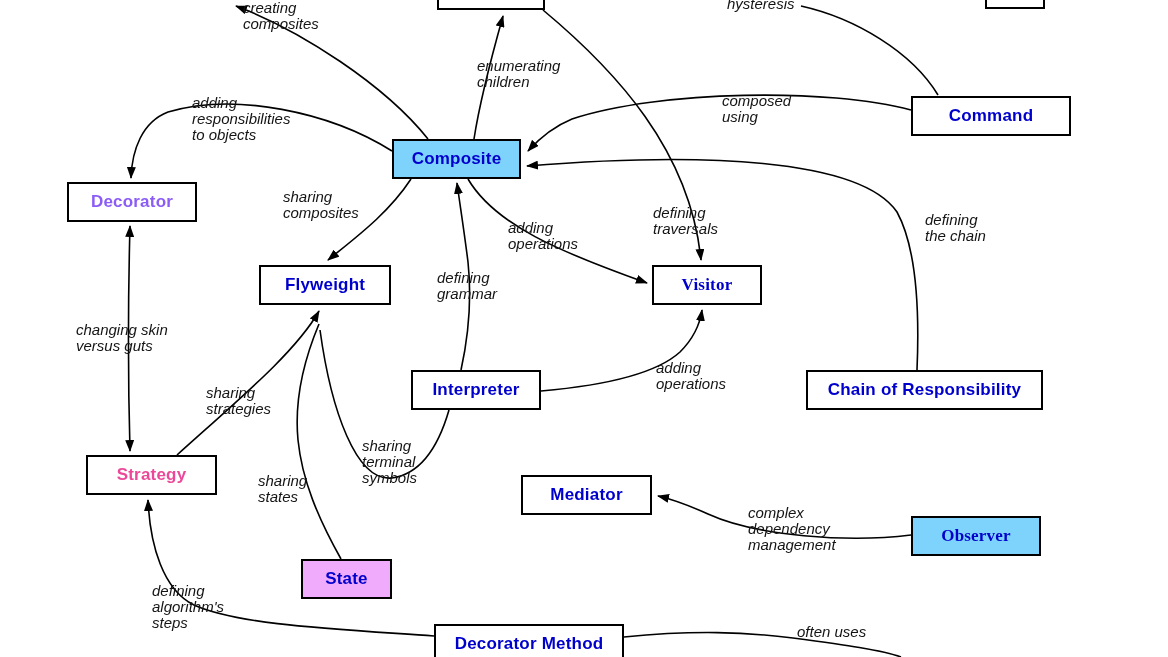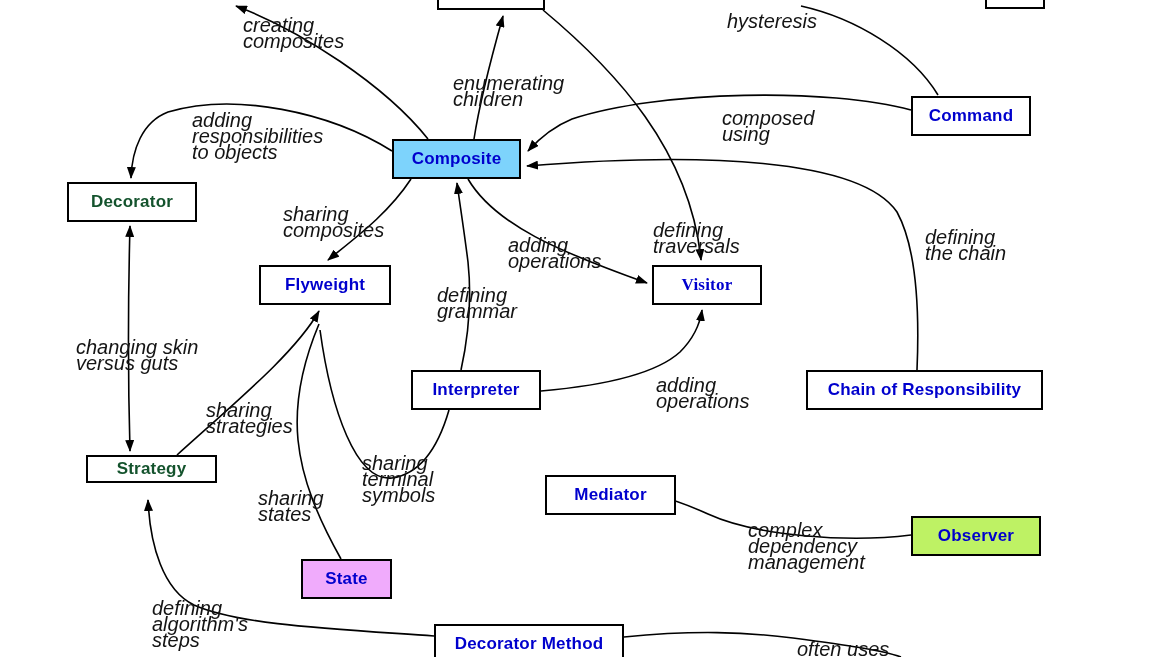--- a/index.html
+++ b/index.html
@@ -8,22 +8,22 @@
     background:#ffffff;font-family:"Liberation Sans",sans-serif;
   }
   #edge-layer{position:absolute;left:0;top:0;width:1168px;height:657px;}
   .pattern-box{
     position:absolute;box-sizing:border-box;background:#ffffff;
     border:2px solid #000000;display:flex;align-items:center;justify-content:center;
     font-weight:bold;font-size:17px;color:#0000cd;letter-spacing:0.2px;
     white-space:nowrap;
   }
   .annotation{
-    position:absolute;font-style:italic;font-size:20px;line-height:16px;
-    color:#141414;white-space:nowrap;margin-top:17px;
+    position:absolute;font-style:italic;font-size:15px;line-height:16px;
+    color:#141414;white-space:nowrap;
   }
 </style>
 </head>
 <body>
 
 <div id="canvas">
   <svg id="edge-layer" width="1168" height="657" viewBox="0 0 1168 657">
     <defs>
       <marker id="arrowhead" viewBox="0 0 12 9" refX="11" refY="4.5" markerWidth="12" markerHeight="9" markerUnits="userSpaceOnUse" orient="auto-start-reverse">
         <path d="M0,0 L12,4.5 L0,9 z" fill="#000000"></path>
@@ -48,63 +48,63 @@
       <path fill="none" stroke="#000000" stroke-width="1.6" d="M 624,637 C 695,630 745,632 793,638 C 845,645 882,650 901,657"></path>
       <path fill="none" stroke="#000000" stroke-width="1.6" d="M 801,6 C 855,18 912,52 938,95"></path>
     </svg>
   <div id="box-layer">
       <div class="pattern-box" style="left: 437px; top: -32px; width: 108px; height: 42px; color: rgb(0, 0, 205); border-color: rgb(0, 0, 0); background: rgb(255, 255, 255);">
         <span></span>
       </div>
       <div class="pattern-box" style="left: 985px; top: -31px; width: 60px; height: 40px; color: rgb(0, 0, 205); border-color: rgb(0, 0, 0); background: rgb(255, 255, 255);">
         <span></span>
       </div>
-      <div class="pattern-box" style="left: 911px; top: 96px; width: 120px; height: 40px; color: rgb(0, 0, 205); border-color: rgb(0, 0, 0); background: rgb(255, 255, 255);">
+      <div class="pattern-box" style="left: 911px; top: 96px; width: 160px; height: 40px; color: rgb(0, 0, 205); border-color: rgb(0, 0, 0); background: rgb(255, 255, 255);">
         <span>Command</span>
       </div>
       <div class="pattern-box" style="left: 392px; top: 139px; width: 129px; height: 40px; color: rgb(0, 0, 205); border-color: rgb(0, 0, 0); background: #7dd3fc;">
         <span>Composite</span>
       </div>
-      <div class="pattern-box" style="left: 67px; top: 182px; width: 130px; height: 40px; color: #14532d; border-color: rgb(0, 0, 0); background: rgb(255, 255, 255);">
+      <div class="pattern-box" style="left: 67px; top: 182px; width: 130px; height: 40px; color: #8b5cf6; border-color: rgb(0, 0, 0); background: rgb(255, 255, 255);">
         <span>Decorator</span>
       </div>
       <div class="pattern-box" style="left: 259px; top: 265px; width: 132px; height: 40px; color: rgb(0, 0, 205); border-color: rgb(0, 0, 0); background: rgb(255, 255, 255);">
         <span>Flyweight</span>
       </div>
       <div class="pattern-box" style="left: 652px; top: 265px; width: 110px; height: 40px; color: rgb(0, 0, 205); border-color: rgb(0, 0, 0); background: rgb(255, 255, 255); font-family: Liberation Serif, serif;">
         <span>Visitor</span>
       </div>
       <div class="pattern-box" style="left: 411px; top: 370px; width: 130px; height: 40px; color: rgb(0, 0, 205); border-color: rgb(0, 0, 0); background: rgb(255, 255, 255); justify-content: center;">
         <span>Interpreter</span>
       </div>
       <div class="pattern-box" style="left: 806px; top: 370px; width: 237px; height: 40px; color: rgb(0, 0, 205); border-color: rgb(0, 0, 0); background: rgb(255, 255, 255);">
         <span>Chain of Responsibility</span>
       </div>
-      <div class="pattern-box" style="left: 86px; top: 455px; width: 131px; height: 28px; color: #14532d; border-color: rgb(0, 0, 0); background: rgb(255, 255, 255);">
+      <div class="pattern-box" style="left: 86px; top: 455px; width: 131px; height: 40px; color: #ec4899; border-color: rgb(0, 0, 0); background: rgb(255, 255, 255);">
         <span>Strategy</span>
       </div>
-      <div class="pattern-box" style="left: 521px; top: 475px; width: 131px; height: 40px; color: rgb(0, 0, 205); border-color: rgb(0, 0, 0); background: rgb(255, 255, 255); margin-left: 24px;">
+      <div class="pattern-box" style="left: 521px; top: 475px; width: 131px; height: 40px; color: rgb(0, 0, 205); border-color: rgb(0, 0, 0); background: rgb(255, 255, 255);">
         <span>Mediator</span>
       </div>
-      <div class="pattern-box" style="left: 911px; top: 516px; width: 130px; height: 40px; color: rgb(0, 0, 205); border-color: rgb(0, 0, 0); background: #bef264;">
+      <div class="pattern-box" style="left: 911px; top: 516px; width: 130px; height: 40px; color: rgb(0, 0, 205); border-color: rgb(0, 0, 0); background: #7dd3fc; font-family: Liberation Serif, serif;">
         <span>Observer</span>
       </div>
       <div class="pattern-box" style="left: 301px; top: 559px; width: 91px; height: 40px; color: rgb(0, 0, 205); border-color: rgb(0, 0, 0); background: #f0abfc;">
         <span>State</span>
       </div>
       <div class="pattern-box" style="left: 434px; top: 624px; width: 190px; height: 40px; color: rgb(0, 0, 205); border-color: rgb(0, 0, 0); background: rgb(255, 255, 255);">
         <span>Decorator Method</span>
       </div>
     </div>
   <div id="annotation-layer">
       <div class="annotation" style="left: 243px; top: 0px; color: rgb(20, 20, 20);">
         <div>creating</div>
         <div>composites</div>
       </div>
-      <div class="annotation" style="left: 453px; top: 58px; color: rgb(20, 20, 20);">
+      <div class="annotation" style="left: 477px; top: 58px; color: rgb(20, 20, 20);">
         <div>enumerating</div>
         <div>children</div>
       </div>
       <div class="annotation" style="left: 727px; top: -4px; color: rgb(20, 20, 20);">
         <div>hysteresis</div>
       </div>
       <div class="annotation" style="left: 722px; top: 93px; color: rgb(20, 20, 20);">
         <div>composed</div>
         <div>using</div>
       </div>

